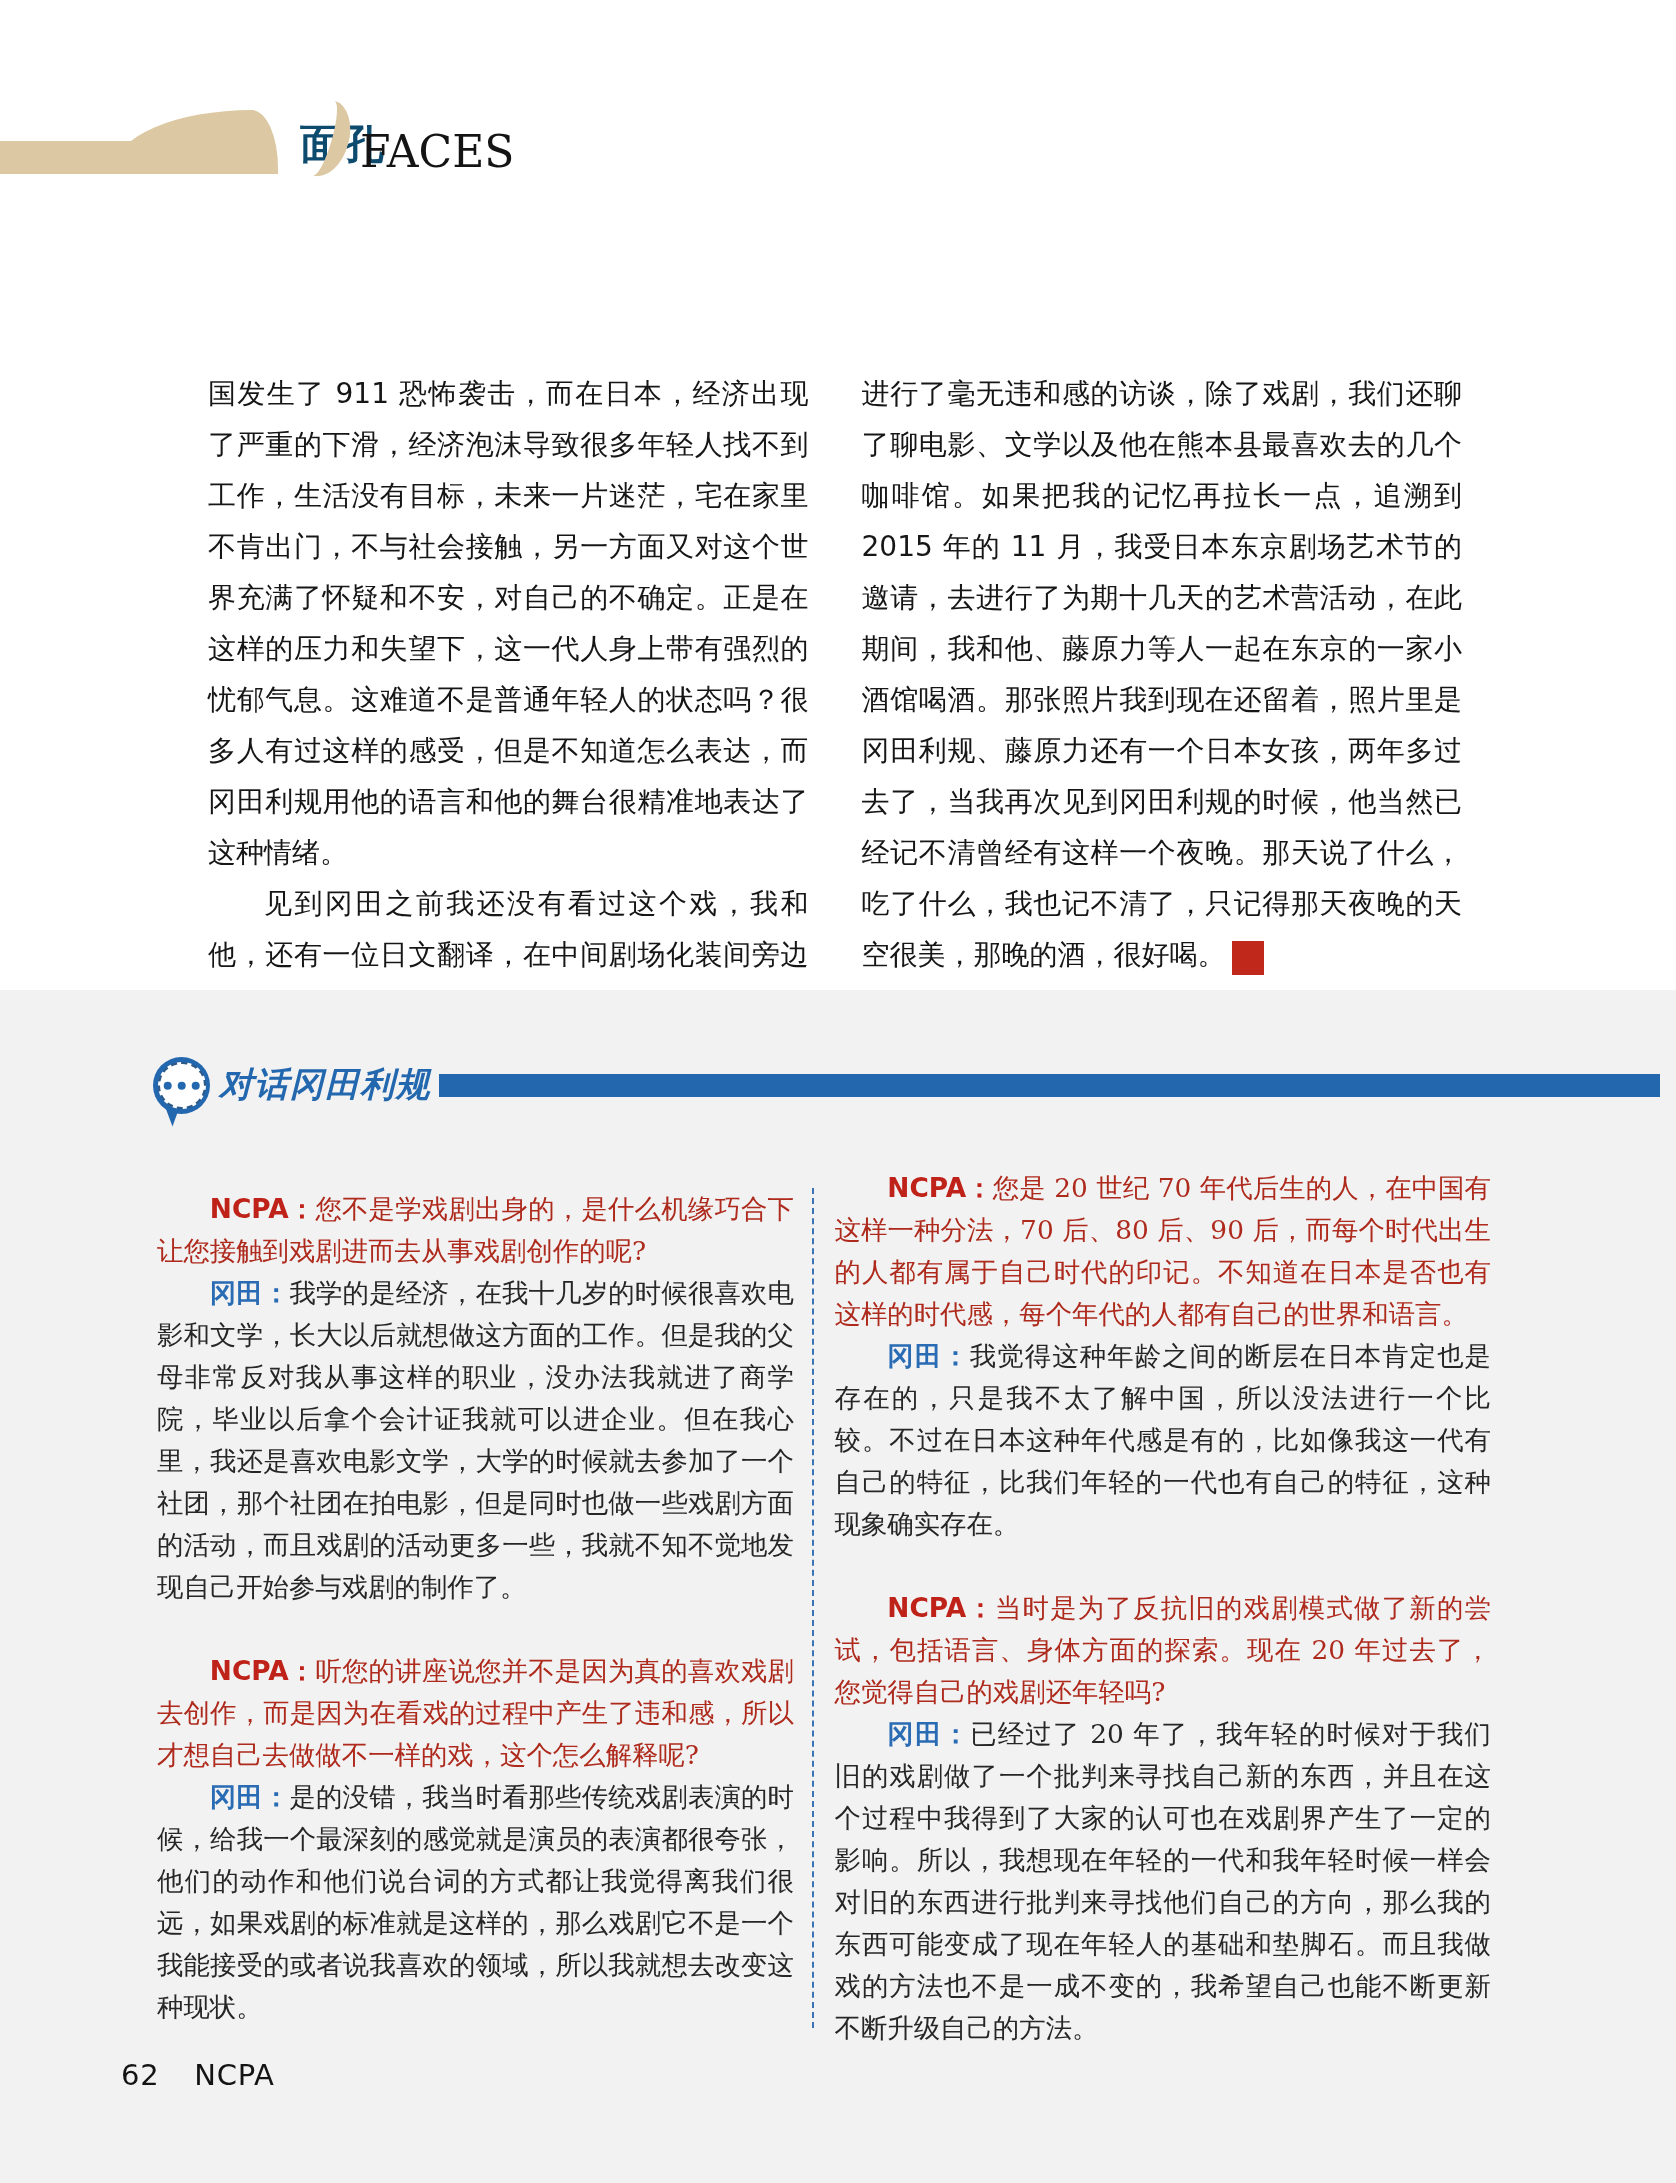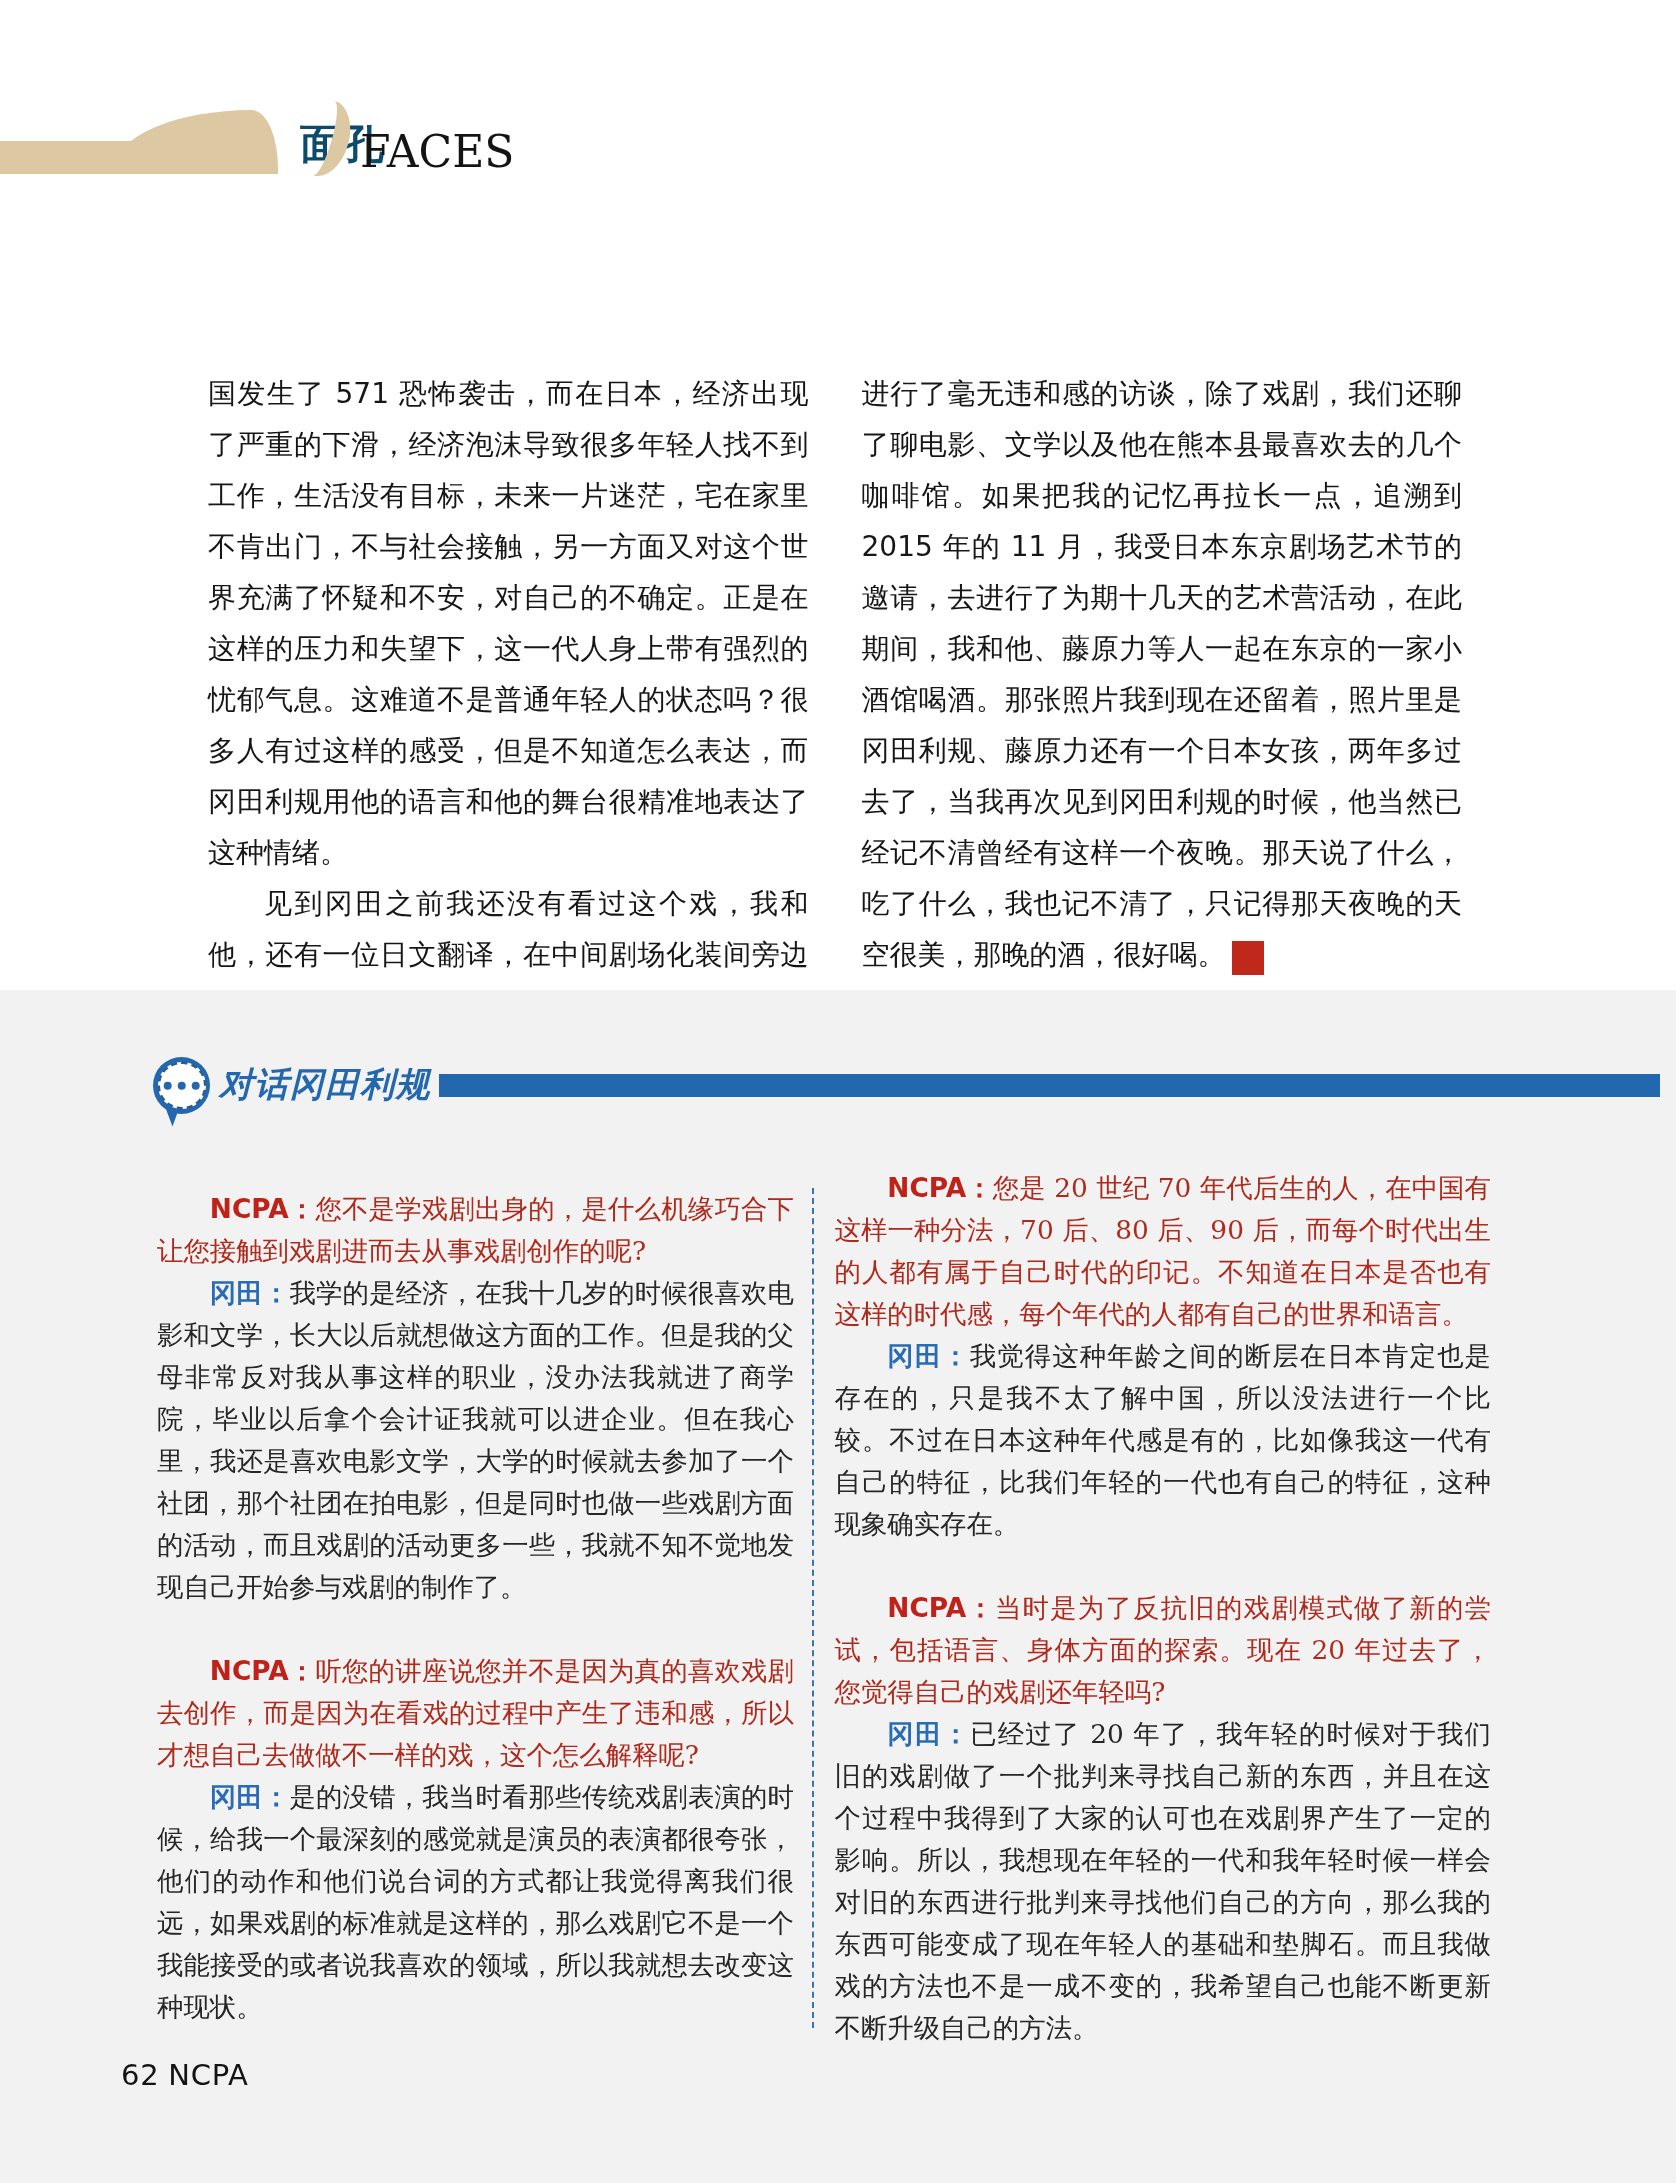--- a/index.html
+++ b/index.html
@@ -129,38 +129,38 @@
   .qa.answer + .qa.question { margin-top: 42px; }
   .qa-label { font-family: "DejaVu Sans", sans-serif; font-weight: bold; }
   .question .qa-label { color: #bf2218; }
   .answer .qa-label { color: #2a6cb4; }
 
   
   .footer {
     position: absolute; left: 121px; top: 2058px;
     font-size: 29px; color: #141414; letter-spacing: 0.7px;
   }
-  .footer .num { margin-right: 9px; text-align: right; }
+  .footer .num { margin-right: 35px; text-align: right; }
 </style>
 </head>
 <body>
 
 <div class="page">
 
   <div class="hdr">
     <div class="tan-bar"></div>
     <div class="tan-dome"></div>
     <div class="hdr-title-cn">面孔</div>
     <div class="tan-swoosh"></div>
     <div class="hdr-title-en">FACES</div>
   </div>
 
   <div class="article">
     <div class="col">
-      <p class="para">国发生了 571 恐怖袭击，而在日本，经济出现了严重的下滑，经济泡沫导致很多年轻人找不到工作，生活没有目标，未来一片迷茫，宅在家里不肯出门，不与社会接触，另一方面又对这个世界充满了怀疑和不安，对自己的不确定。正是在这样的压力和失望下，这一代人身上带有强烈的忧郁气息。这难道不是普通年轻人的状态吗？很多人有过这样的感受，但是不知道怎么表达，而冈田利规用他的语言和他的舞台很精准地表达了这种情绪。</p>
+      <p class="para">国发生了 911 恐怖袭击，而在日本，经济出现了严重的下滑，经济泡沫导致很多年轻人找不到工作，生活没有目标，未来一片迷茫，宅在家里不肯出门，不与社会接触，另一方面又对这个世界充满了怀疑和不安，对自己的不确定。正是在这样的压力和失望下，这一代人身上带有强烈的忧郁气息。这难道不是普通年轻人的状态吗？很多人有过这样的感受，但是不知道怎么表达，而冈田利规用他的语言和他的舞台很精准地表达了这种情绪。</p>
       <p class="para indent">见到冈田之前我还没有看过这个戏，我和他，还有一位日文翻译，在中间剧场化装间旁边的小休息室</p>
     </div>
     <div class="col">
       <p class="para"><span>进行了毫无违和感的访谈，除了戏剧，我们还聊了聊电影、文学以及他在熊本县最喜欢去的几个咖啡馆。如果把我的记忆再拉长一点，追溯到 2015 年的 11 月，我受日本东京剧场艺术节的邀请，去进行了为期十几天的艺术营活动，在此期间，我和他、藤原力等人一起在东京的一家小酒馆喝酒。那张照片我到现在还留着，照片里是冈田利规、藤原力还有一个日本女孩，两年多过去了，当我再次见到冈田利规的时候，他当然已经记不清曾经有这样一个夜晚。那天说了什么，吃了什么，我也记不清了，只记得那天夜晚的天空很美，那晚的酒，很好喝。</span><span class="seal"><span>NC</span><span>PA</span></span></p>
     </div>
   </div>
 
   <div class="band">
 
     <div class="band-hdr">

